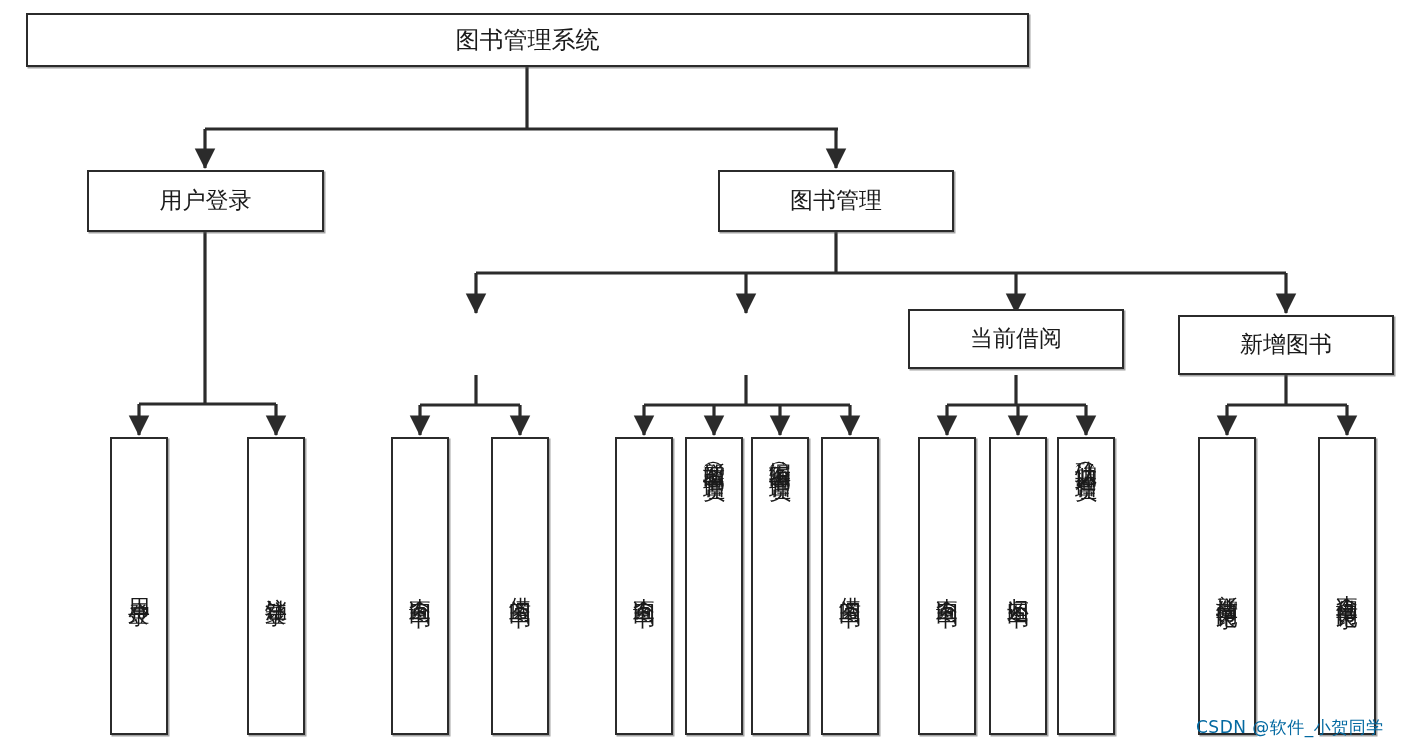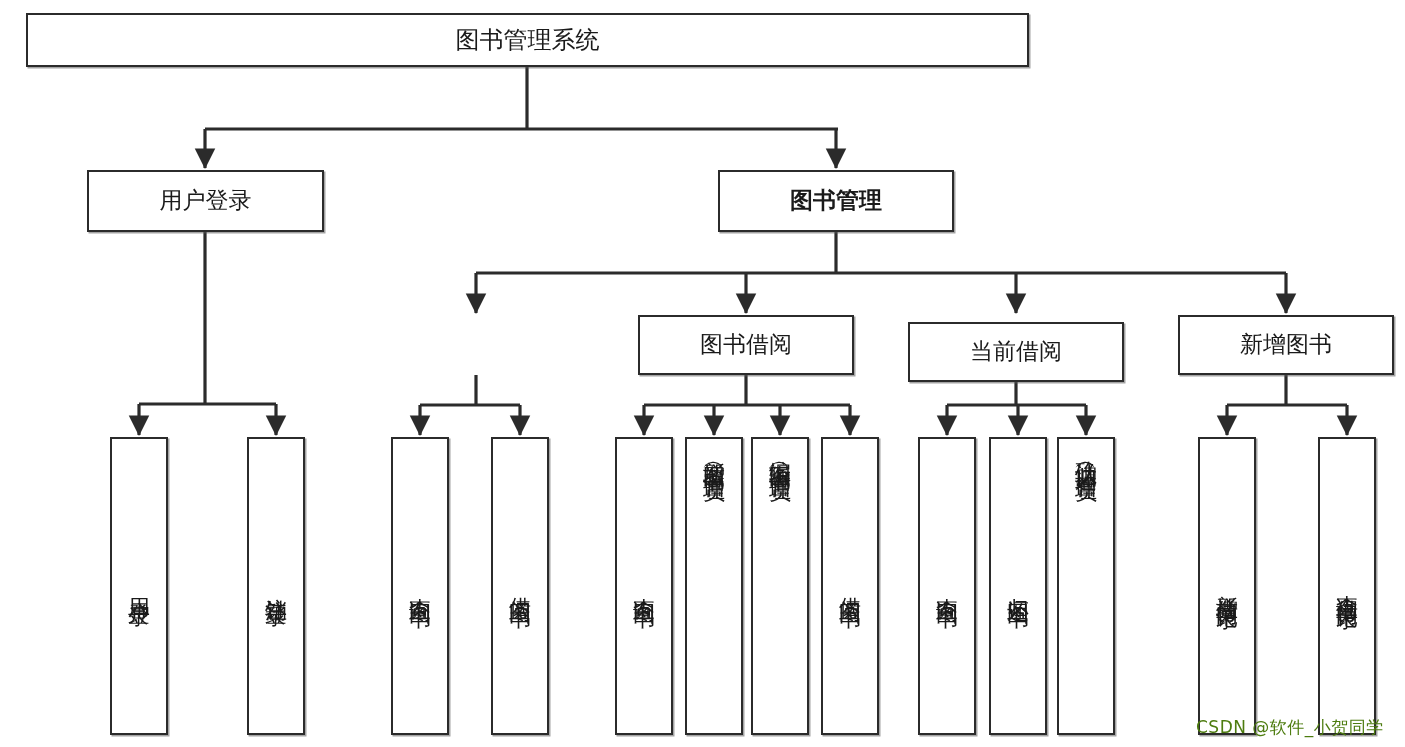--- a/index.html
+++ b/index.html
@@ -64,21 +64,21 @@
     line-height: 1;
     white-space: nowrap;
   }
   .node.vert.center {
     align-items: center;
     padding-top: 0;
   }
   .watermark {
     position: absolute;
     font-size: 17px;
-    color: #4d7c0f;
+    color: #0369a1;
     letter-spacing: 0.5px;
     white-space: nowrap;
     user-select: none;
   }
 </style>
 </head>
 <body>
 
 <div id="canvas">
 
@@ -132,28 +132,25 @@
     </g>
   </svg>
 
   <div class="node horiz root" style="left: 20px; top: 13px; width: 1003px; height: 54px;">
     <span class="label">图书管理系统</span>
   </div>
 
   <div class="node horiz" style="left: 81px; top: 170px; width: 237px; height: 62px;">
     <span class="label">用户登录</span>
   </div>
-  <div class="node horiz" style="left: 712px; top: 170px; width: 236px; height: 62px; font-weight: bold;">
+  <div class="node horiz" style="left: 712px; top: 170px; width: 236px; height: 62px;">
     <span class="label">图书管理</span>
   </div>
 
-  <div class="node horiz" style="left: 632px; top: 315px; width: 216px; height: 60px;">
-    <span class="label">图书借阅</span>
-  </div>
-  <div class="node horiz" style="left: 902px; top: 322px; width: 216px; height: 60px;">
+  <div class="node horiz" style="left: 902px; top: 309px; width: 216px; height: 60px;">
     <span class="label">当前借阅</span>
   </div>
   <div class="node horiz" style="left: 1172px; top: 315px; width: 216px; height: 60px;">
     <span class="label">新增图书</span>
   </div>
 
   <div class="node vert center" style="left: 104px; top: 437px; width: 58px; height: 298px;">
     <span class="label">用户登录</span>
   </div>
   <div class="node vert center" style="left: 241px; top: 437px; width: 58px; height: 298px;">

